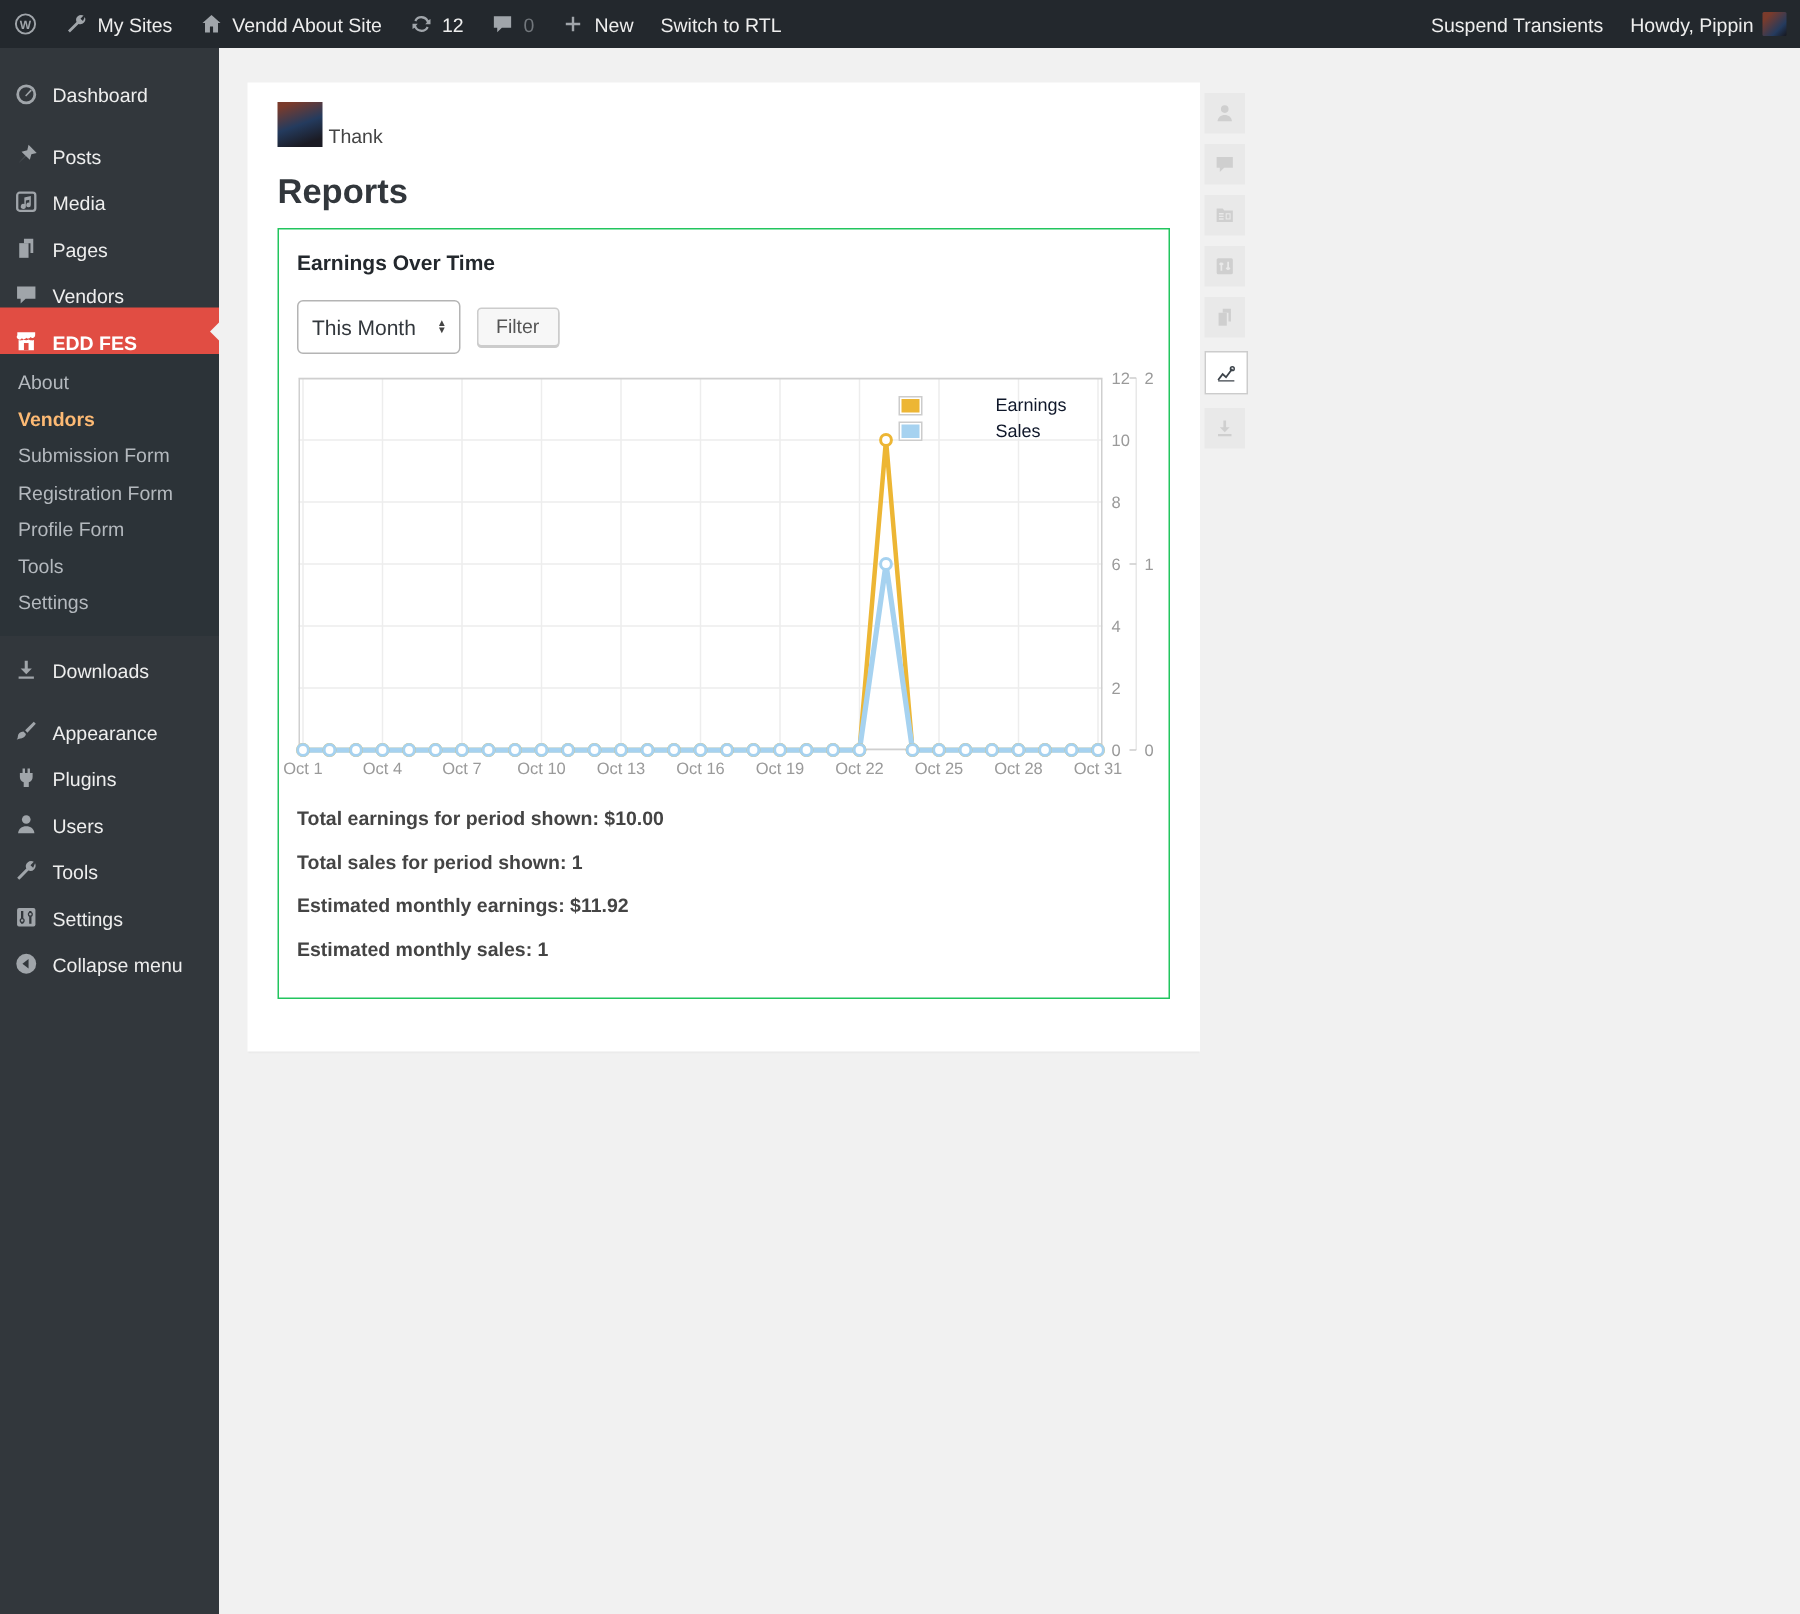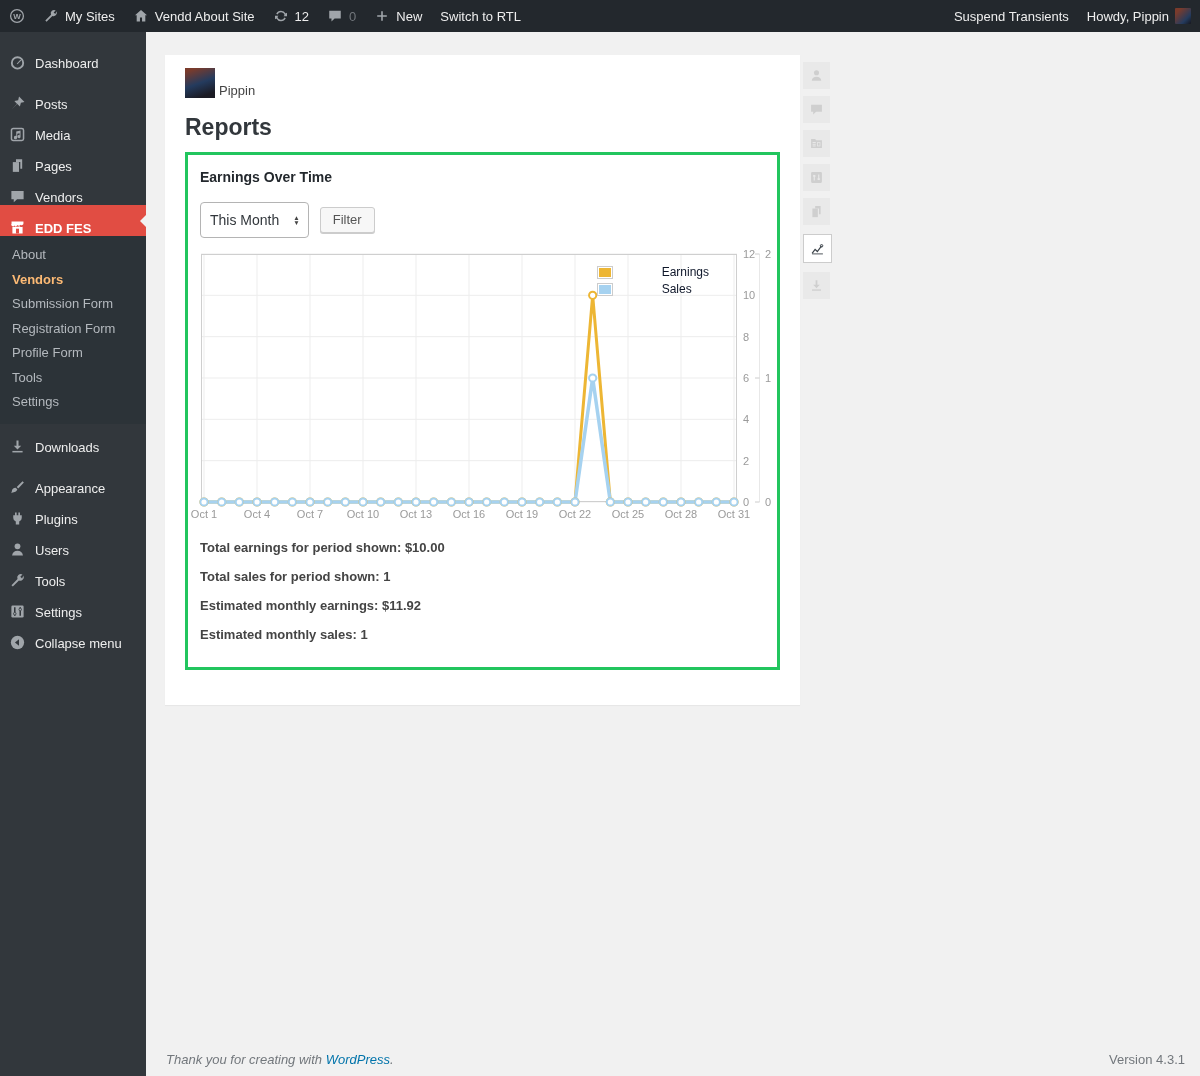--- a/index.html
+++ b/index.html
@@ -31,21 +31,21 @@
   .submenu-item{display:block;padding:6px 0 6px 12px;color:#b4b9be;font-size:13px;line-height:12.5px;cursor:pointer;}
   .submenu-item.current{color:#fdba74;font-weight:bold;}
 
   
   .content{position:absolute;left:146px;top:32px;right:0;bottom:0;background:#f1f1f1;}
   .card{position:absolute;left:19px;top:23px;width:635px;min-height:612px;background:#fff;box-shadow:0 1px 1px rgba(0,0,0,.04);padding:13px 20px 35px;}
   .who{display:flex;align-items:flex-end;}
   .avatar-lg{width:30px;height:30px;background:linear-gradient(160deg,#7a3b2c 10%,#243b5e 50%,#1b1b24 85%);flex:none;}
   .who-name{margin-left:4px;color:#444;font-size:13px;line-height:14px;}
   h1.page-title{font-size:23px;font-weight:600;color:#32373c;margin:15px 0 10px;line-height:29px;}
-  .panel{border:3px solid #22c55e;background:#fff;padding:12px 12px 10px;}
+  .panel{border:1px solid #22c55e;background:#fff;padding:12px 12px 10px;}
   .panel h3{font-size:14px;font-weight:bold;color:#23282d;margin:2px 0 17px;}
   .controls{display:flex;align-items:center;gap:11px;margin-bottom:16px;}
   .select{display:inline-flex;align-items:center;gap:14px;border:1px solid #b4b4b4;border-radius:4px;background:#fff;padding:3px 8px 3px 9px;font-size:14px;color:#32373c;cursor:pointer;height:36px;}
   .sel-arrows{display:inline-flex;flex-direction:column;font-size:6.5px;line-height:5.5px;color:#444;}
   .btn{border:1px solid #ccc;border-radius:3px;background:#f7f7f7;box-shadow:0 1px 0 #ccc;color:#555;font-size:13px;padding:0 12px;height:26px;line-height:24px;cursor:pointer;font-family:inherit;}
   .chart-wrap{position:relative;margin-left:1px;}
   .chart-wrap svg{overflow:visible;}
   .legend{position:absolute;top:11px;right:56px;}
   .legend-row{display:flex;align-items:center;margin-bottom:3px;}
   .swatch{display:inline-block;border:1px solid #ccc;padding:1px;background:#fff;}
@@ -223,21 +223,21 @@
       </svg>
     <span class="lbl">Collapse menu</span>
   </div>
 </div>
 
 <div class="content">
 
   <div class="card">
     <div class="who">
       <span class="avatar-lg"></span>
-      <span class="who-name">Pippin</span>
+      <span class="who-name">Thank</span>
     </div>
     <h1 class="page-title">Reports</h1>
 
     <div class="panel">
       <h3>Earnings Over Time</h3>
       <div class="controls">
         <span class="select">
           <span>This Month</span>
           <span class="sel-arrows">▲<br>▼</span>
         </span>
@@ -420,20 +420,13 @@
         </svg>
     </div>
     <div class="tab">
       <svg class="i" viewBox="0 0 20 20" fill="currentColor">
           <path d="M8.8 3h2.4v6h3.2L10 13.6 5.6 9h3.2z"></path>
           <path d="M4 15.2h12V17H4z"></path>
         </svg>
     </div>
   </div>
 
-  <div class="footer">
-    <div class="thanks">
-      <span>Thank you for creating with</span>
-      <a>WordPress</a><span>.</span>
-    </div>
-    <div>Version 4.3.1</div>
-  </div>
 </div>
 
 </body></html>

